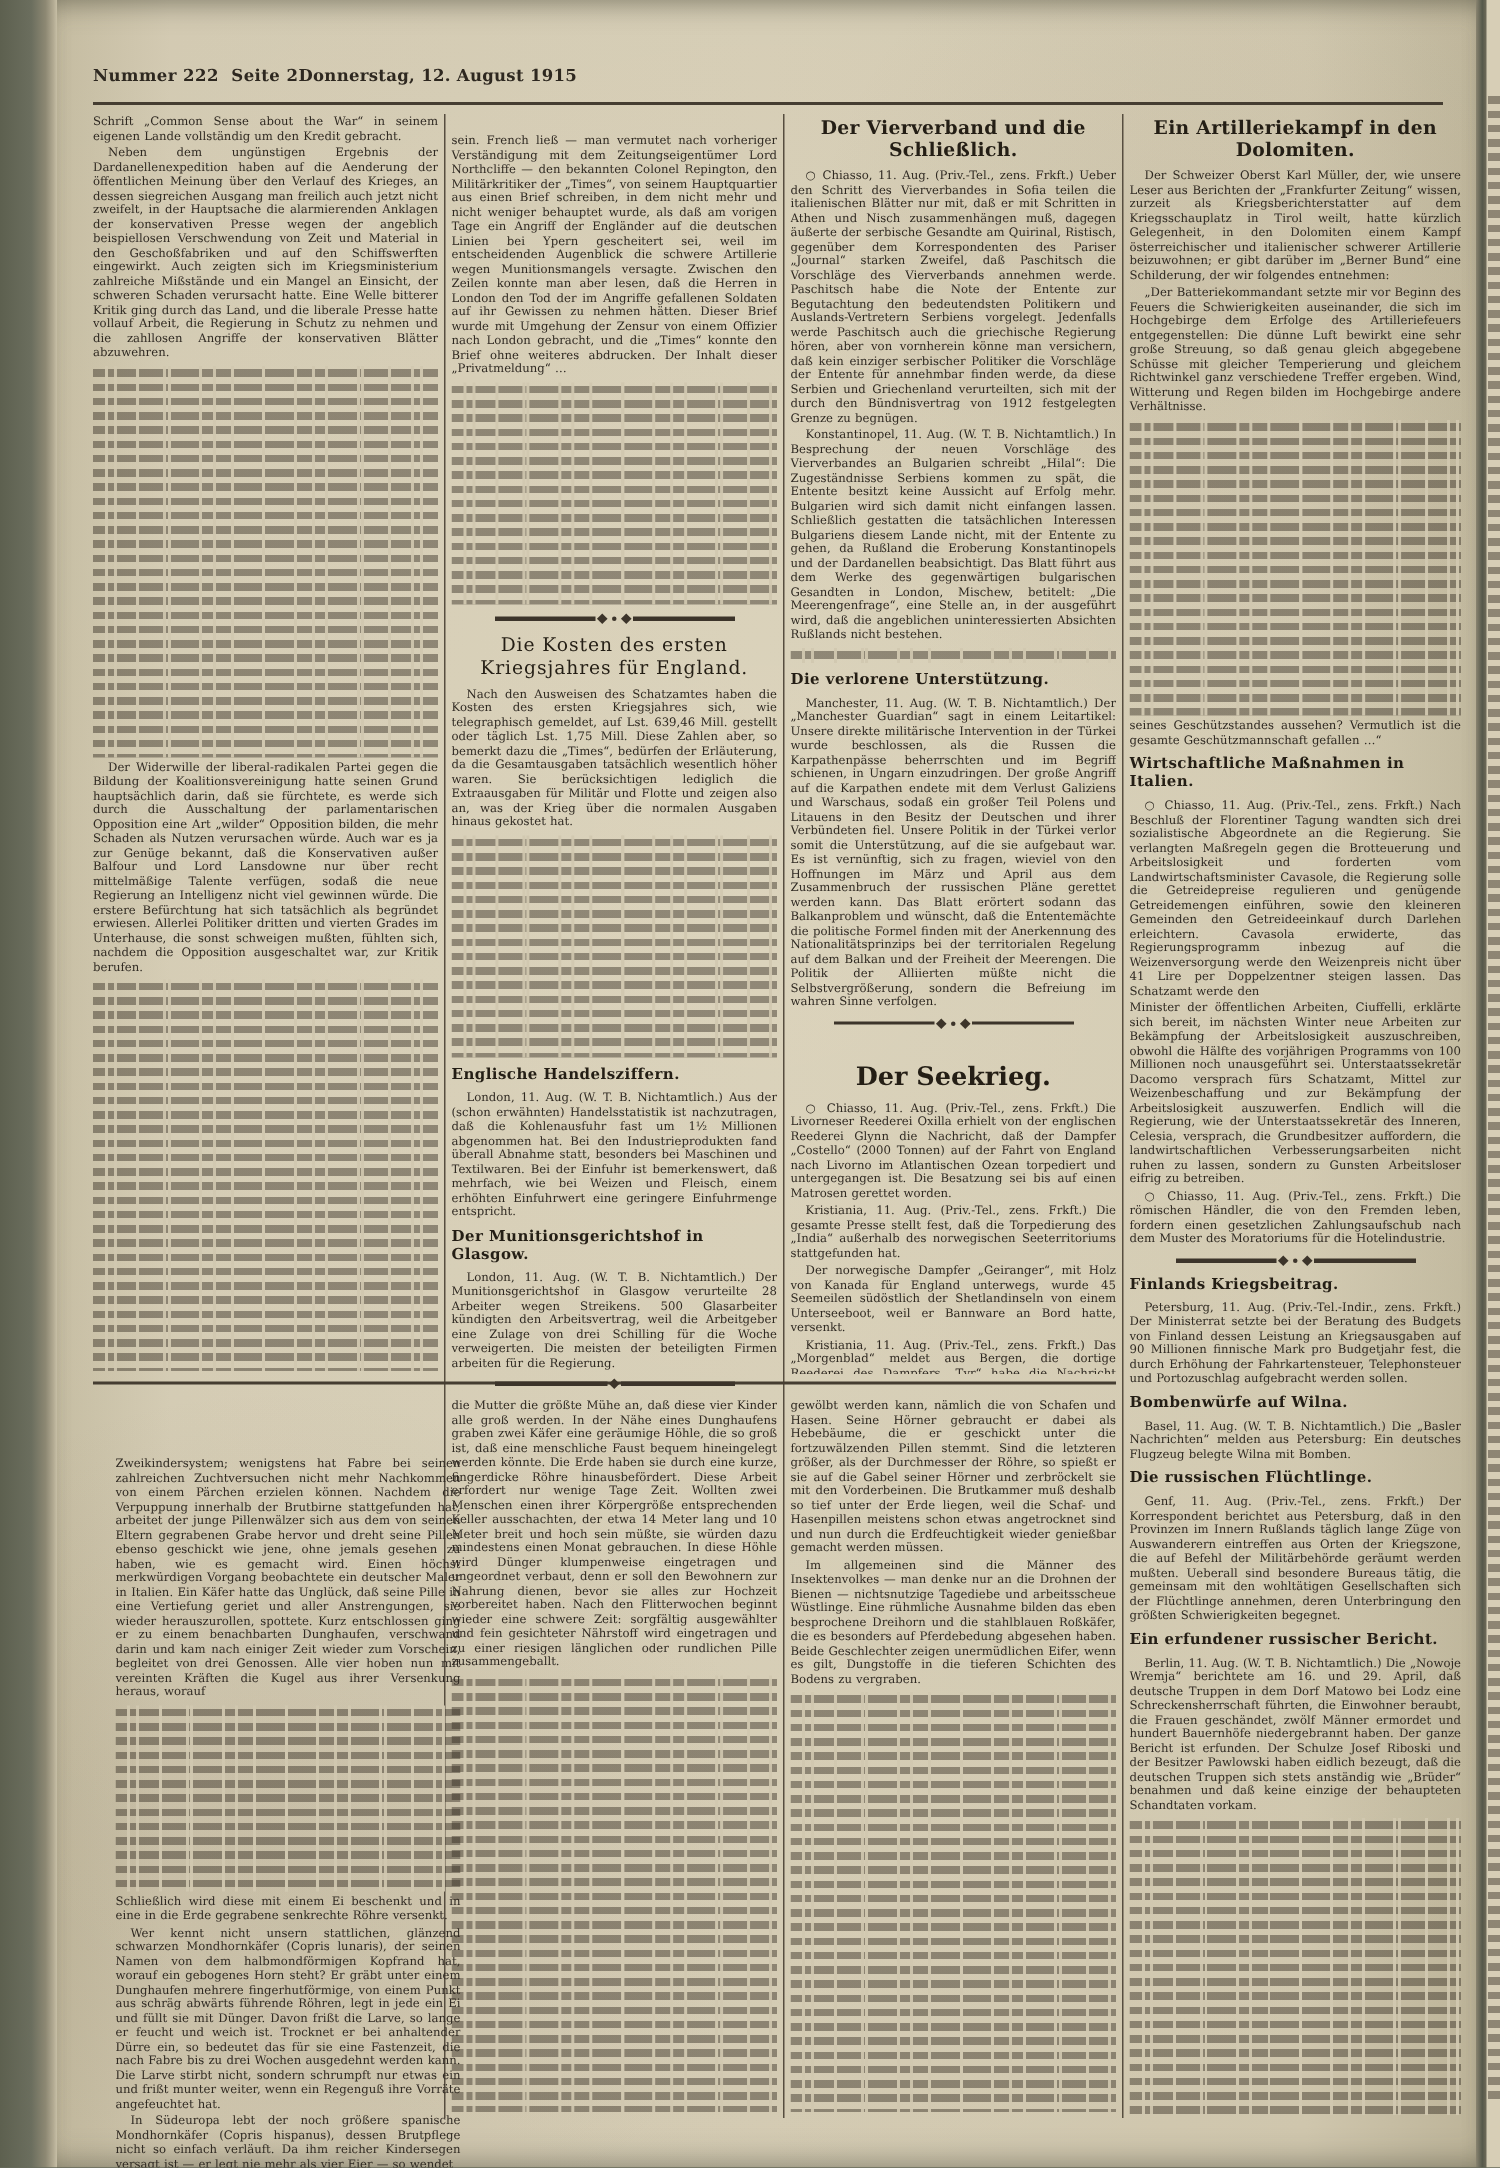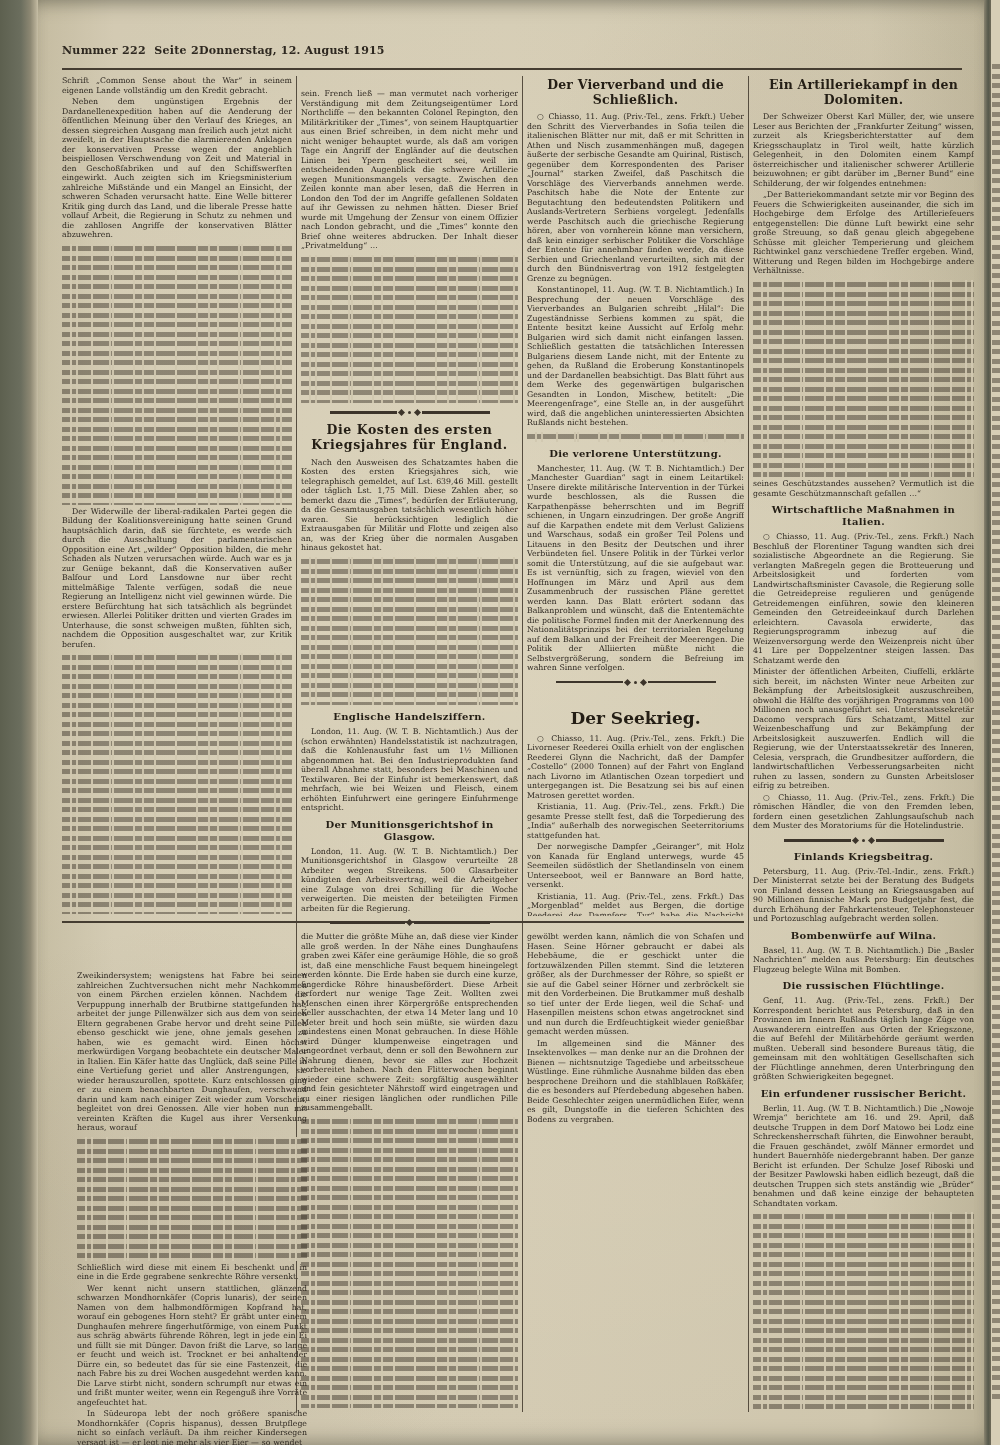--- a/index.html
+++ b/index.html
@@ -38,38 +38,38 @@
   .feu-rule{position:absolute;left:24px;top:921px;width:682px;height:2px;background:#453d31;}
 
   
   .col{position:absolute;display:flex;flex-direction:column;overflow:hidden;}
   .c1{left:24px; top:76px;width:230px;height:840px;}
   .c2{left:263px;top:89px;width:217px;height:840px;}
   .c3{left:489px;top:76px;width:217px;height:840px;}
   .c4{left:715px;top:76px;width:221px;height:1336px;}
   .f1{left:39px; top:932px;width:230px;height:478px;margin-top:39px;}
   .f2{left:263px;top:932px;width:217px;height:478px;}
-  .f3{left:489px;top:932px;width:217px;height:478px;align-items:flex-end;}
+  .f3{left:489px;top:932px;width:217px;height:478px;}
 
   .p{font-size:7.8px;line-height:9.5px;text-align:justify;text-indent:10px;
      color:#2f2922;margin:0 0 2px 0;word-spacing:.3px;}
   .p.flush{text-indent:0;}
   .fill{flex:1 1 auto;min-height:10px;margin:2px 0;
     background-image:
       repeating-linear-gradient(90deg, rgba(209,200,176,0) 0 8px, rgba(209,200,176,.95) 8px 10px, rgba(209,200,176,0) 10px 21px),
       repeating-linear-gradient(90deg, rgba(209,200,176,0) 0 14px, rgba(209,200,176,.9) 14px 16px, rgba(209,200,176,0) 16px 33px),
       repeating-linear-gradient(180deg, rgba(48,40,30,0) 0 2.2px, rgba(48,40,30,.44) 2.2px 7.2px, rgba(48,40,30,0) 7.2px 9.5px);}
 
   .head-xl{font-weight:bold;text-align:center;font-size:12.5px;line-height:15px;
      color:#241e15;margin:1px 0 5px 0;letter-spacing:.2px;}
   .head-big{font-weight:bold;text-align:center;font-size:17px;line-height:20px;
      color:#241e15;margin:19px 0 6px 0;}
-  .head-2l{font-weight:bold;text-align:center;font-size:12.5px;line-height:15px;
+  .head-2l{font-weight:normal;text-align:center;font-size:12.5px;line-height:15px;
      color:#241e15;margin:3px 6px 6px 6px;letter-spacing:.6px;}
-  .head-m{font-weight:bold;text-align:center;font-size:10px;line-height:12px;
+  .head-m{font-weight:bold;text-align:left;font-size:10px;line-height:12px;
      color:#241e15;margin:4px 0 4px 0;letter-spacing:.3px;}
 
   .orn{display:flex;align-items:center;justify-content:center;margin:5px auto 4px auto;width:160px;flex:0 0 auto;}
   .orn .l{flex:1;height:2.5px;background:#3c342a;}
   .orn .d{width:5px;height:5px;background:#3c342a;transform:rotate(45deg);margin:0 2px;}
   .orn .dot{width:3px;height:3px;border-radius:50%;background:#3c342a;margin:0 2px;}
 </style>
 </head>
 <body>
 

